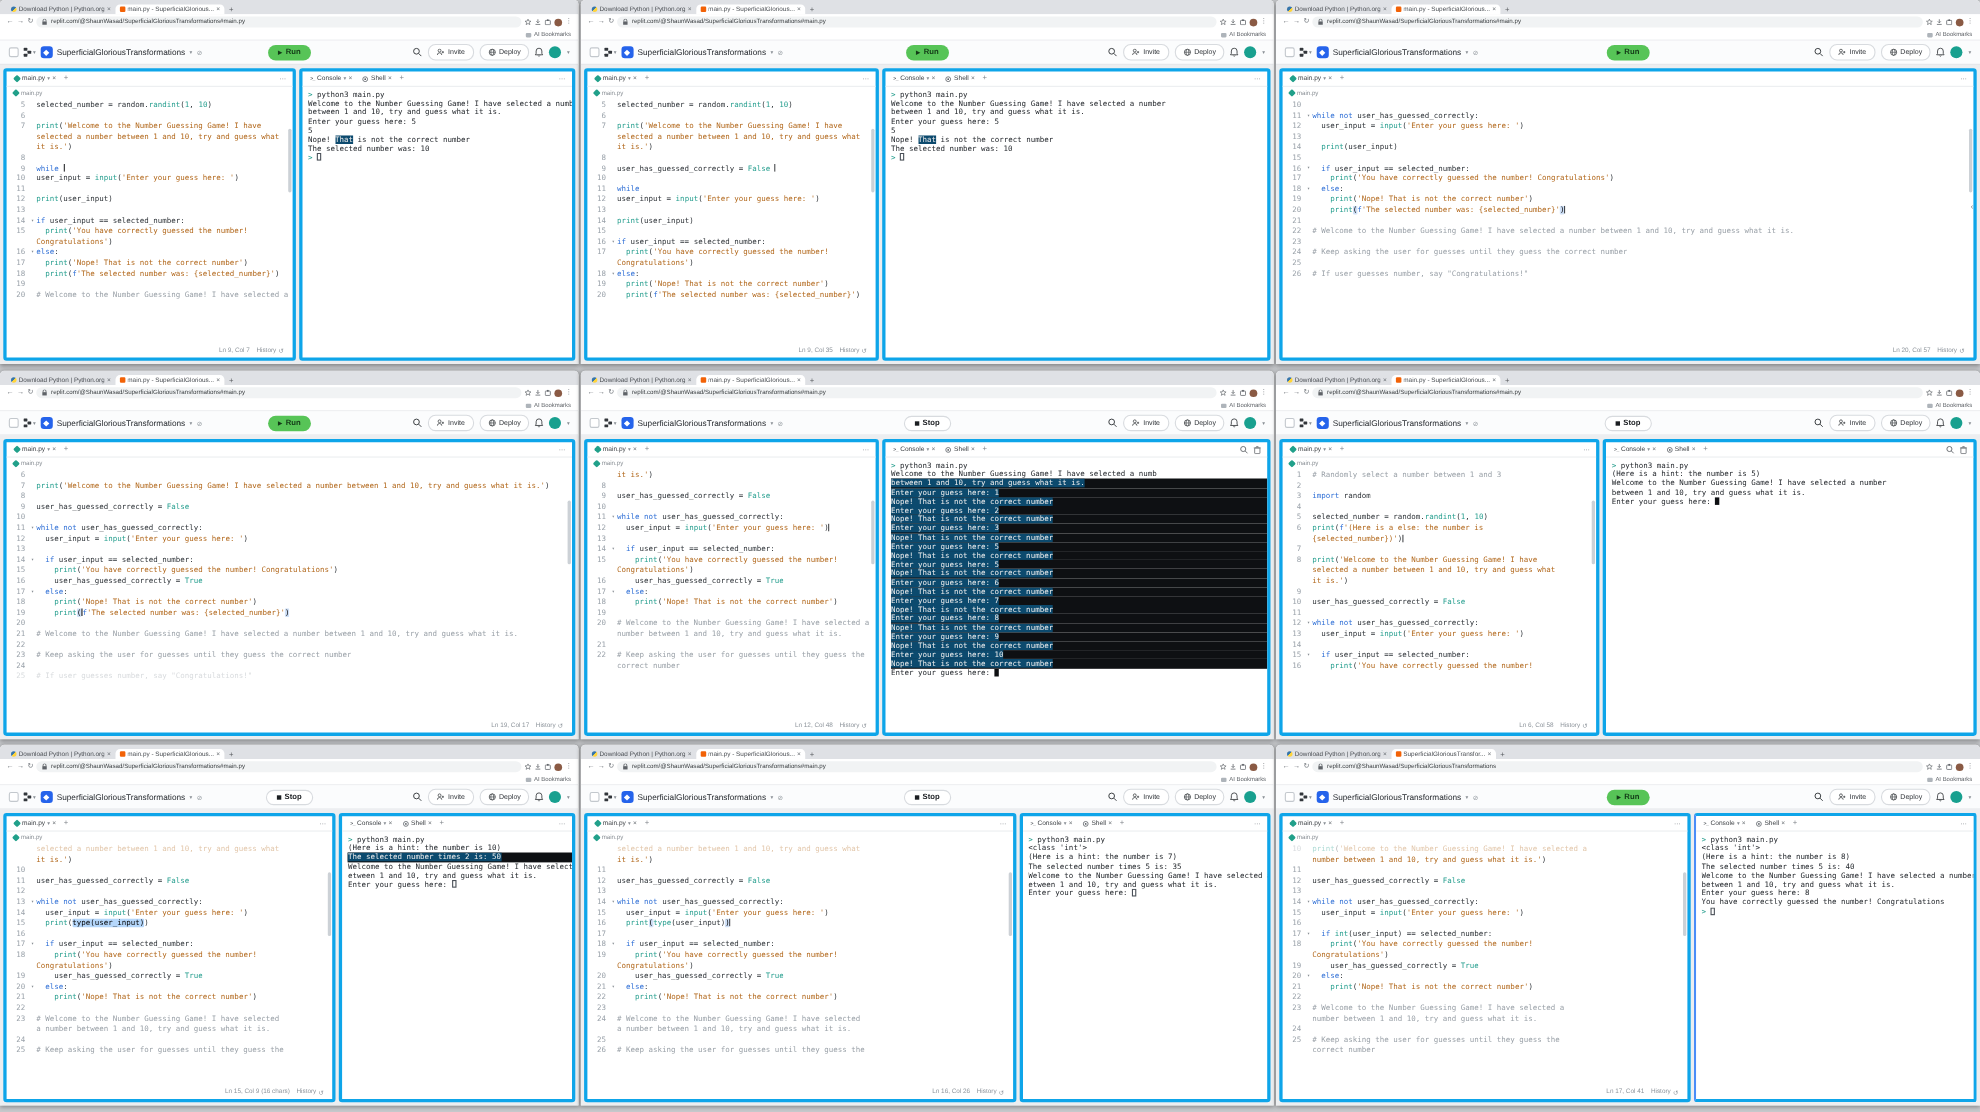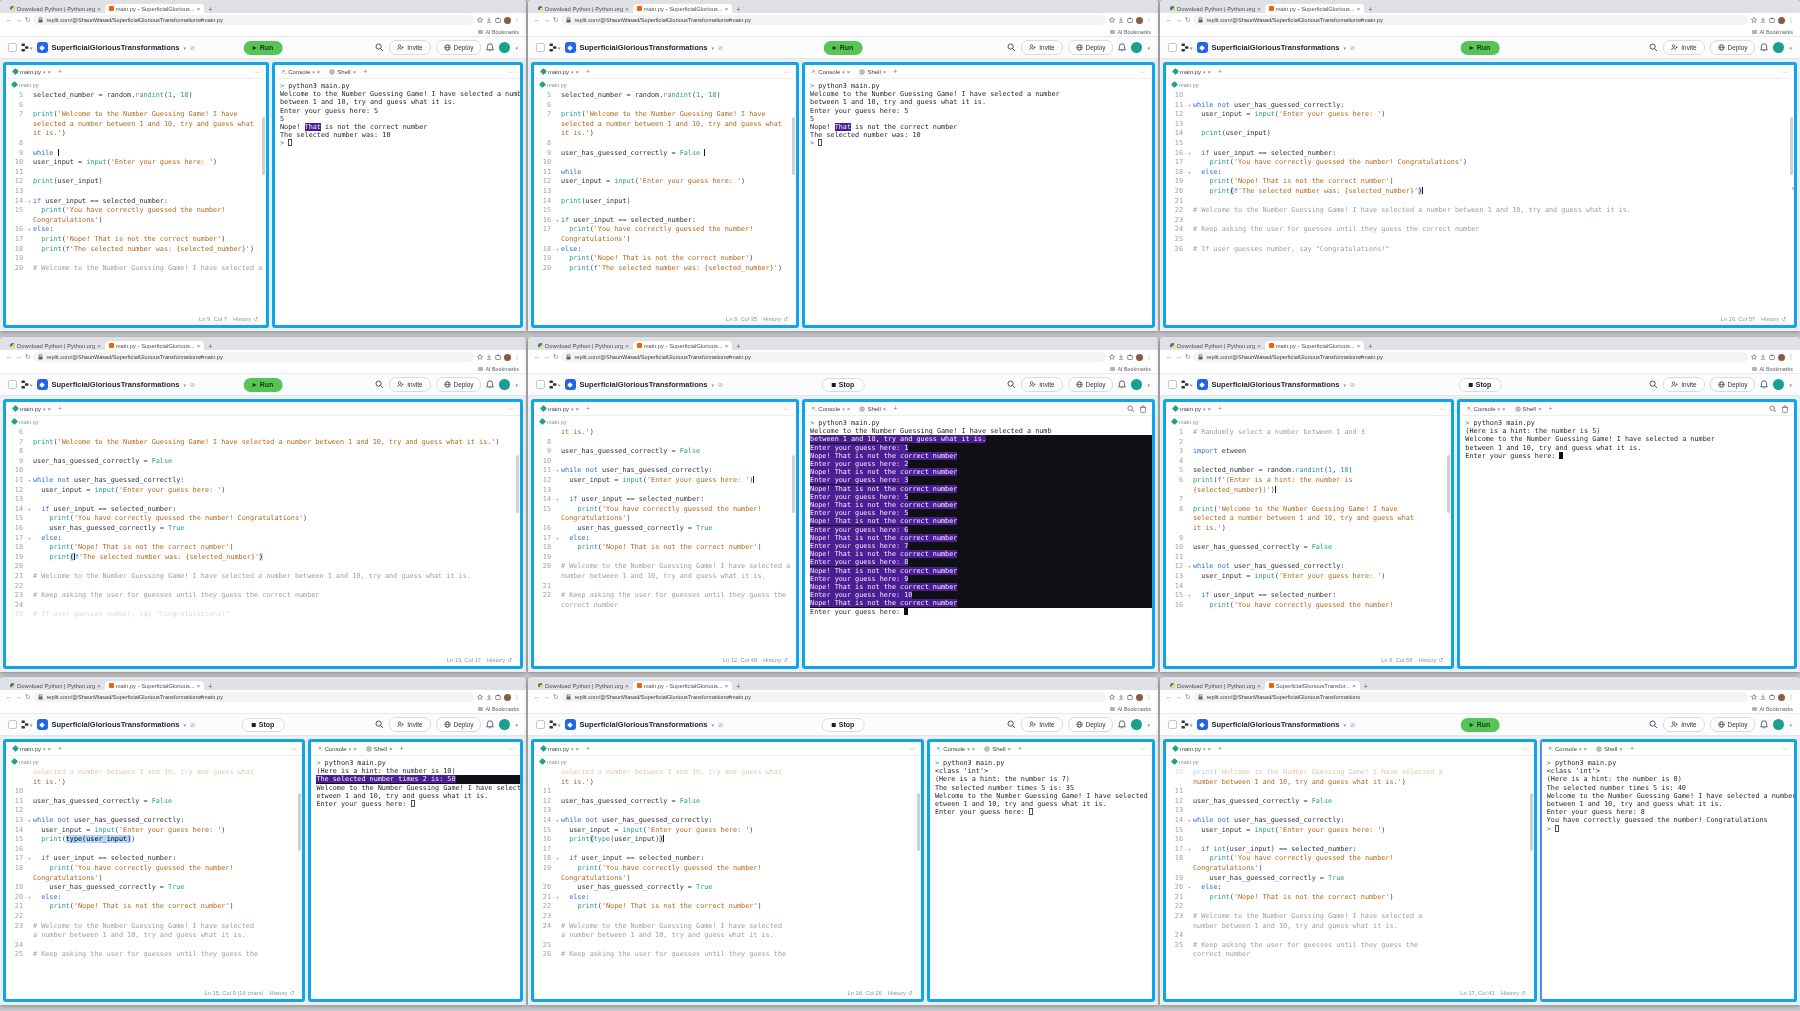--- a/index.html
+++ b/index.html
@@ -26,21 +26,21 @@
   .pav{width:7px;height:7px;border-radius:50%;background:#8a5a44}
   .kebab{font-size:6px;color:#5f6368;line-height:1}
   .bmbar{height:9px;background:#fff;display:flex;justify-content:flex-end;align-items:center;gap:2px;padding:0 7px;font-size:5.4px;color:#5f6368;border-bottom:1px solid #e8eaed;flex:none}
   .bmfold{width:5px;height:4px;background:#aeb4ba;border-radius:1px}
   
   .rhead{height:21px;background:#fbfcfd;border-bottom:1px solid #e4e6e9;display:flex;align-items:center;gap:4px;padding:0 8px;position:relative;flex:none}
   .chk{width:7px;height:7px;border:1px solid #c3c8cd;border-radius:2px;background:#fff;flex:none}
   .rlogo{display:flex;align-items:center;gap:1px}
   .proj{width:11px;height:11px;border-radius:3px;background:#2563eb;position:relative;flex:none}
   .proj::after{content:"";position:absolute;left:3.5px;top:3.5px;width:4px;height:4px;background:#fff;transform:rotate(45deg)}
-  .rtitle{font-size:7.5px;color:#1f2328;font-weight:bold;white-space:nowrap}
+  .rtitle{font-size:7.5px;color:#1f2328;font-weight:normal;white-space:nowrap}
   .chev{font-size:5px;color:#8a9096}
   .priv{font-size:6px;color:#9aa0a6}
   .runbtn{position:absolute;left:50%;transform:translateX(-50%);height:14px;padding:0 9px;border-radius:7px;background:#57c457;color:#133a17;font-size:7px;font-weight:bold;display:flex;align-items:center;gap:3px;border:none}
   .runic{width:0;height:0;border-left:4px solid #133a17;border-top:2.6px solid transparent;border-bottom:2.6px solid transparent}
   .runbtn.running{background:#fff;border:1px solid #d8dbdf;color:#1b1e22}
   .runbtn.running .runic{width:4px;height:4px;border:none;background:#1b1e22}
   .rright{margin-left:auto;display:flex;align-items:center;gap:5px}
   .pill{height:13px;padding:0 7px;border:1px solid #d8dbdf;border-radius:7px;background:#fff;font-size:6.4px;color:#2f3338;display:flex;align-items:center;gap:3px}
   .avatar{width:11px;height:11px;border-radius:50%;background:#18a08f;flex:none}
   
@@ -68,21 +68,21 @@
   .con-line.sel-full{background:#0e1013;color:#ededed}
   .conbtns{position:absolute;top:2px;right:4px;display:flex;gap:4px;background:#fff;padding:1px}
   .sthumb{position:absolute;right:1px;top:20%;width:3px;height:58px;background:#ccd1d6;border-radius:2px}
   .collapse-arrow{position:absolute;right:0px;top:46%;font-size:7px;color:#6f757b}
   
   .sg-p{color:#2e3338}.sg-k{color:#2f6fd6}.sg-b{color:#259e8e}.sg-s{color:#b2681c}
   .sg-c{color:#9aa1a8}.sg-num{color:#259e8e}
   .sg-h{background:#cfe0f7;border-radius:1px}
   .sg-S{background:#b5d7fb;border-radius:1px}
   .sg-pr{color:#259e8e}.sg-pln{color:#24282d}
-  .sg-sel{background:#4c1d95;color:#ededed}
+  .sg-sel{background:#0c4a6e;color:#ededed}
   .cursor{display:inline-block;width:1px;height:7px;background:#15181c;vertical-align:-1px}
   .curf{display:inline-block;width:4px;height:7px;background:#0e1013;vertical-align:-1px}
   .curh{display:inline-block;width:4px;height:7px;border:1px solid #4a5058;box-sizing:border-box;vertical-align:-1px}
 </style>
 </head>
 <body>
 
 <div id="desktop">
     <div class="win" style="left: 0px; top: 0px; width: 526px; height: 331px;">
     <div class="tabstrip">
@@ -1007,24 +1007,24 @@
           <span class="plus">+</span>
           <span class="dots">⋯</span>
         </div>
         <div class="crumb">
           <span class="fico"></span>
           <span>main.py</span>
         </div>
         <div class="code">
             <div class="cl"><span class="ln">1</span><span class="fold"></span><span class="ct"><span class="sg-c"># Randomly select a number between 1 and 3</span></span></div>
             <div class="cl"><span class="ln">2</span><span class="fold"></span><span class="ct"></span></div>
-            <div class="cl"><span class="ln">3</span><span class="fold"></span><span class="ct"><span class="sg-k">import</span><span class="sg-p"> etween</span></span></div>
+            <div class="cl"><span class="ln">3</span><span class="fold"></span><span class="ct"><span class="sg-k">import</span><span class="sg-p"> random</span></span></div>
             <div class="cl"><span class="ln">4</span><span class="fold"></span><span class="ct"></span></div>
             <div class="cl"><span class="ln">5</span><span class="fold"></span><span class="ct"><span class="sg-p">selected_number = random.</span><span class="sg-b">randint</span><span class="sg-p">(</span><span class="sg-num">1</span><span class="sg-p">, </span><span class="sg-num">10</span><span class="sg-p">)</span></span></div>
-            <div class="cl"><span class="ln">6</span><span class="fold"></span><span class="ct"><span class="sg-b">print</span><span class="sg-p">(</span><span class="sg-k">f</span><span class="sg-s">'(Enter is a hint: the number is</span></span></div>
+            <div class="cl"><span class="ln">6</span><span class="fold"></span><span class="ct"><span class="sg-b">print</span><span class="sg-p">(</span><span class="sg-k">f</span><span class="sg-s">'(Here is a else: the number is</span></span></div>
             <div class="cl"><span class="ln"></span><span class="fold"></span><span class="ct"><span class="sg-s">{selected_number})'</span><span class="sg-p">)</span><span class="cursor"></span></span></div>
             <div class="cl"><span class="ln">7</span><span class="fold"></span><span class="ct"></span></div>
             <div class="cl"><span class="ln">8</span><span class="fold"></span><span class="ct"><span class="sg-b">print</span><span class="sg-p">(</span><span class="sg-s">'Welcome to the Number Guessing Game! I have</span></span></div>
             <div class="cl"><span class="ln"></span><span class="fold"></span><span class="ct"><span class="sg-s">selected a number between 1 and 10, try and guess what</span></span></div>
             <div class="cl"><span class="ln"></span><span class="fold"></span><span class="ct"><span class="sg-s">it is.'</span><span class="sg-p">)</span></span></div>
             <div class="cl"><span class="ln">9</span><span class="fold"></span><span class="ct"></span></div>
             <div class="cl"><span class="ln">10</span><span class="fold"></span><span class="ct"><span class="sg-p">user_has_guessed_correctly = </span><span class="sg-b">False</span></span></div>
             <div class="cl"><span class="ln">11</span><span class="fold"></span><span class="ct"></span></div>
             <div class="cl"><span class="ln">12</span><span class="fold">▾</span><span class="ct"><span class="sg-k">while</span><span class="sg-p"> </span><span class="sg-k">not</span><span class="sg-p"> user_has_guessed_correctly:</span></span></div>
             <div class="cl"><span class="ln">13</span><span class="fold"></span><span class="ct"><span class="sg-p">  user_input = </span><span class="sg-b">input</span><span class="sg-p">(</span><span class="sg-s">'Enter your guess here: '</span><span class="sg-p">)</span></span></div>

